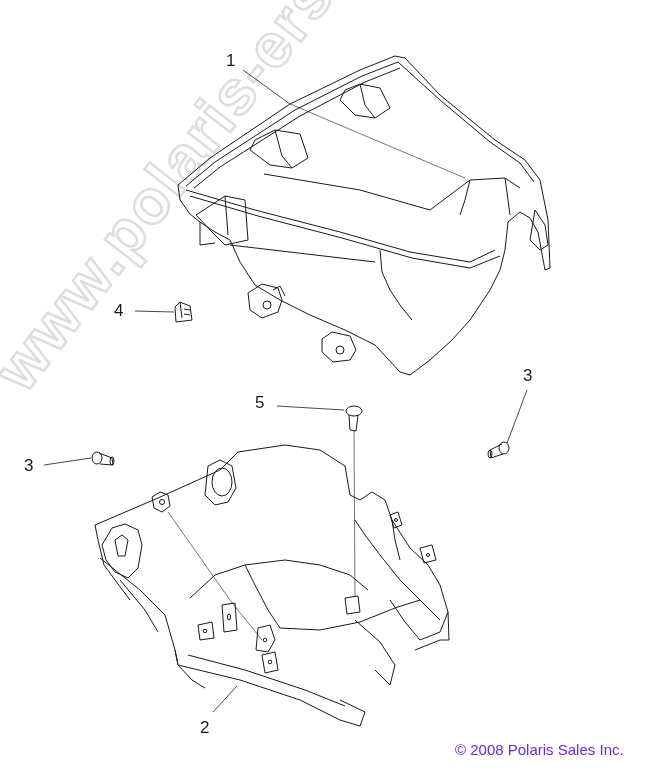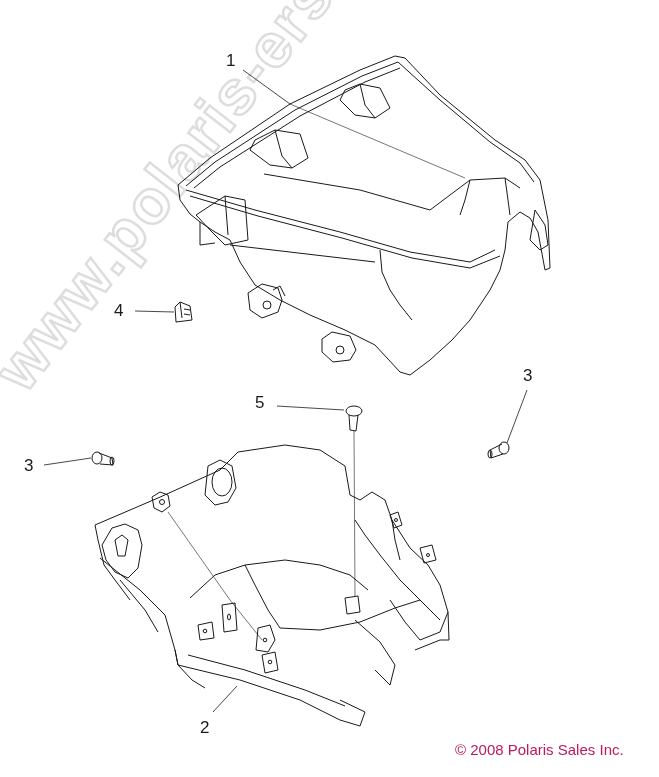--- a/index.html
+++ b/index.html
@@ -1,20 +1,20 @@
 <!DOCTYPE html>
 <html><head>
 <meta charset="utf-8">
 <style>
   html, body { margin: 0; padding: 0; background: #ffffff; }
   body { width: 659px; height: 777px; position: relative; overflow: hidden;
          font-family: "Liberation Sans", sans-serif; }
   #diagram { position: absolute; left: 0; top: 0; width: 659px; height: 777px; }
   .callout { position: absolute; font-size: 17px; color: #1a1a1a; line-height: 1; }
-  .copyright { position: absolute; left: 455px; top: 741px; font-size: 15px; color: #be185d; white-space: nowrap; }
+  .copyright { position: absolute; left: 455px; top: 741px; font-size: 15px; color: #6d28d9; white-space: nowrap; }
   .watermark { position: absolute; left: -20px; top: 360px; width: 900px;
                transform: rotate(-52deg); transform-origin: 0 0;
                font-size: 62px; font-weight: bold; letter-spacing: 2px;
                color: transparent; -webkit-text-stroke: 2.5px #dcdcdc;
                white-space: nowrap; pointer-events: none; opacity: 0.95; }
 </style>
 </head>
 <body>
 
 <div class="watermark">www.polaris-ersatzteile.de</div>

